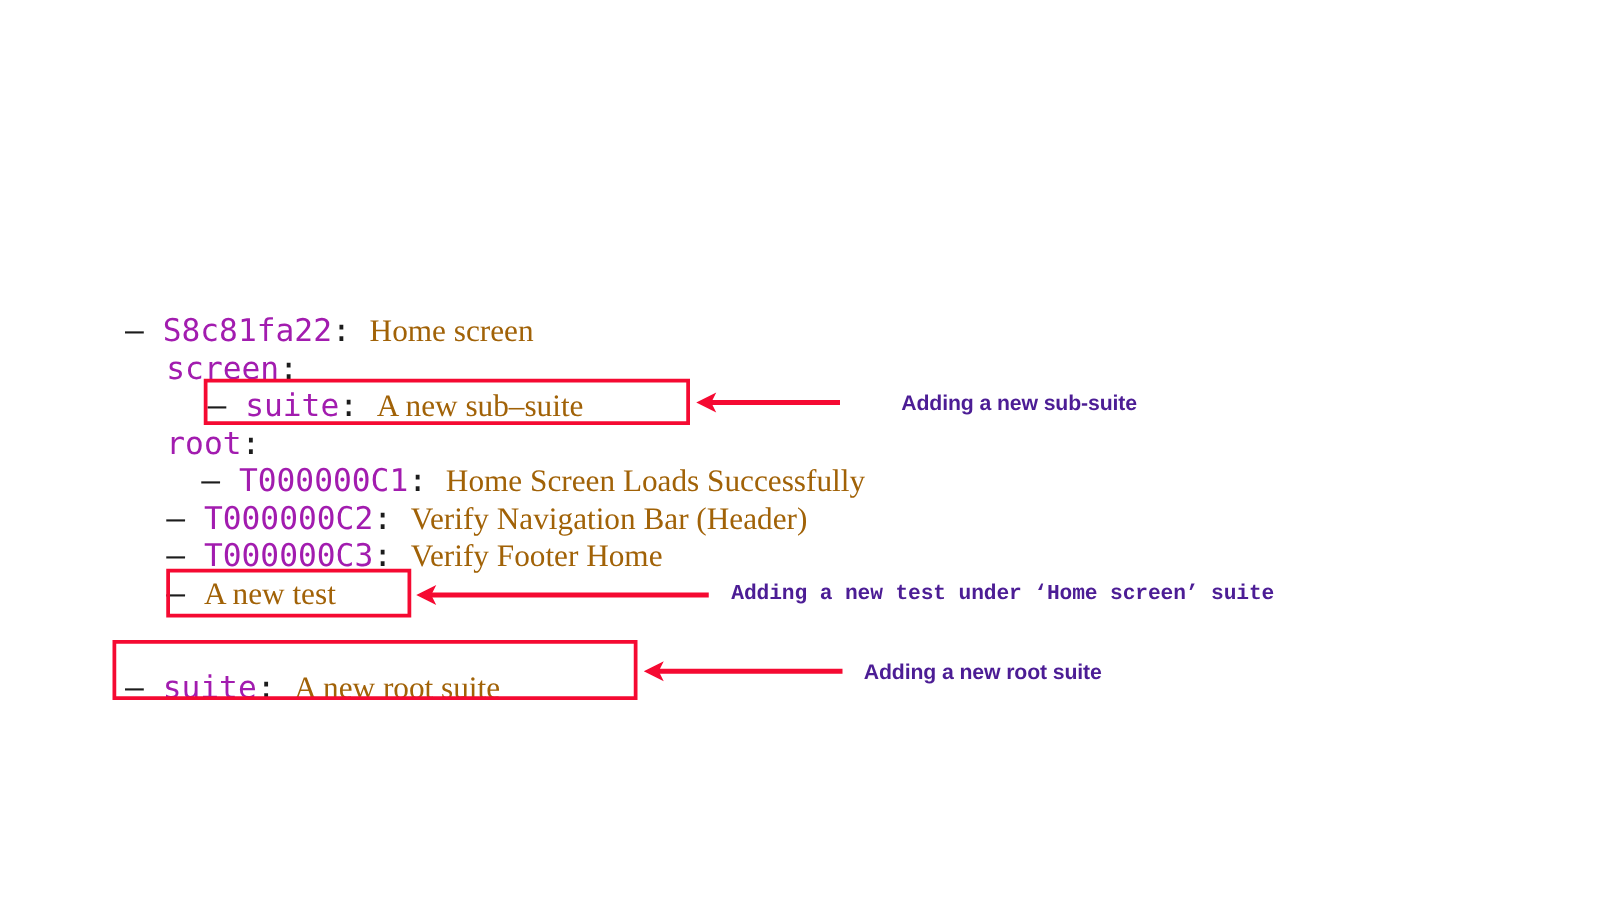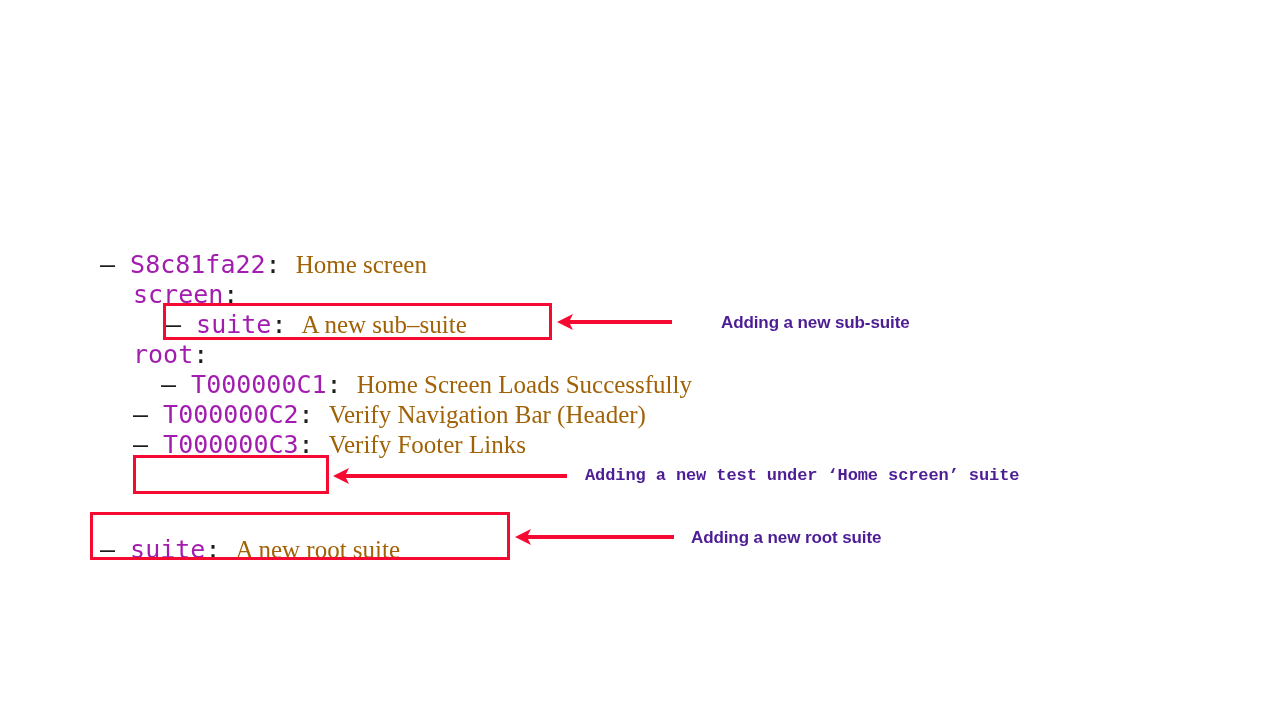--- a/index.html
+++ b/index.html
@@ -86,22 +86,23 @@
     <div class="line l-suites"><span class="key">screen</span><span class="colon">:</span></div>
 
     <div class="line l-subsuite"><span class="dash">– </span><span class="key">suite</span><span class="colon">: </span><span class="val">A new sub–suite</span></div>
 
     <div class="line l-tests"><span class="key">root</span><span class="colon">:</span></div>
 
     <div class="line l-tc1"><span class="dash">– </span><span class="key">T000000C1</span><span class="colon">: </span><span class="val">Home Screen Loads Successfully</span></div>
 
     <div class="line l-tc2"><span class="dash">– </span><span class="key">T000000C2</span><span class="colon">: </span><span class="val">Verify Navigation Bar (Header)</span></div>
 
-    <div class="line l-tc3"><span class="dash">– </span><span class="key">T000000C3</span><span class="colon">: </span><span class="val">Verify Footer Links</span></div>
+    <div class="line l-tc3"><span class="dash">– </span><span class="key">T000000C3</span><span class="colon">: </span><span class="val">Verify Footer Home</span></div>
 
+    <div class="line l-newtest"><span class="dash">– </span><span class="val">A new test</span></div>
 
     <div class="line l-rootsuite"><span class="dash">– </span><span class="key">suite</span><span class="colon">: </span><span class="val">A new root suite</span></div>
 
   </div>
 
   <div class="box box-subsuite"></div>
   <div class="box box-newtest"></div>
   <div class="box box-rootsuite"></div>
 
   <div class="arrow a-subsuite">

